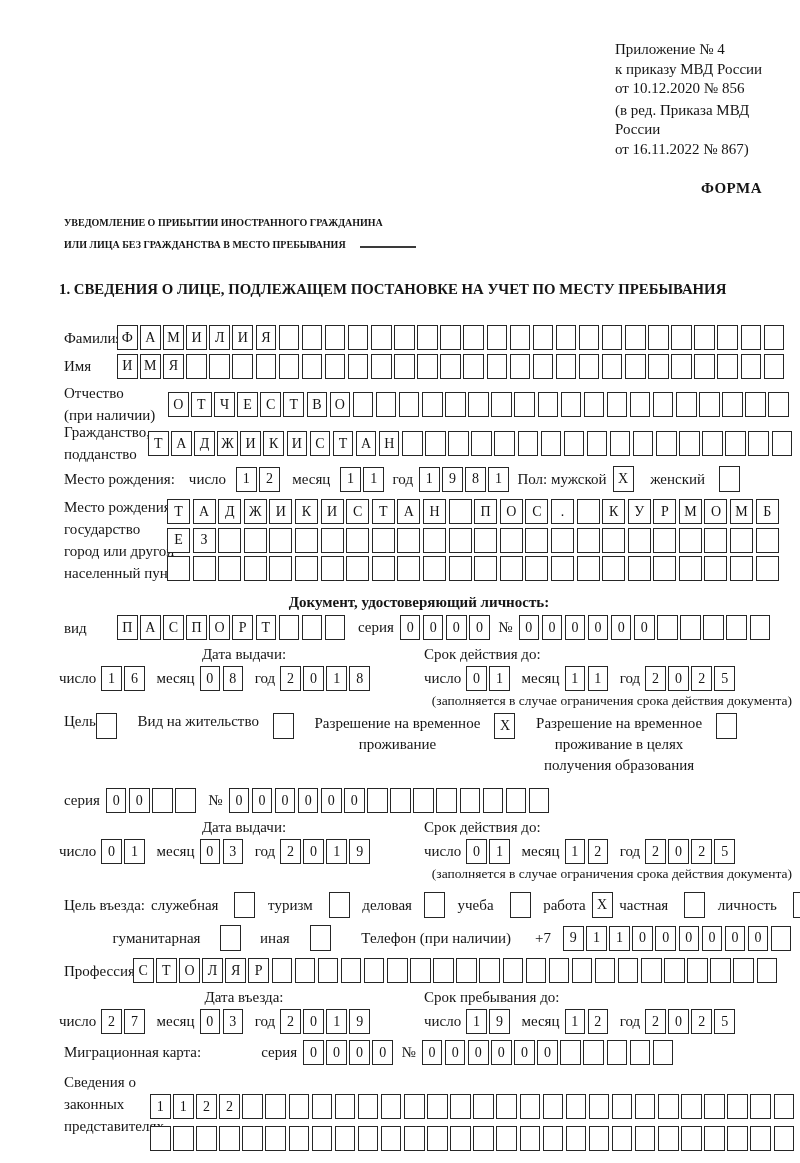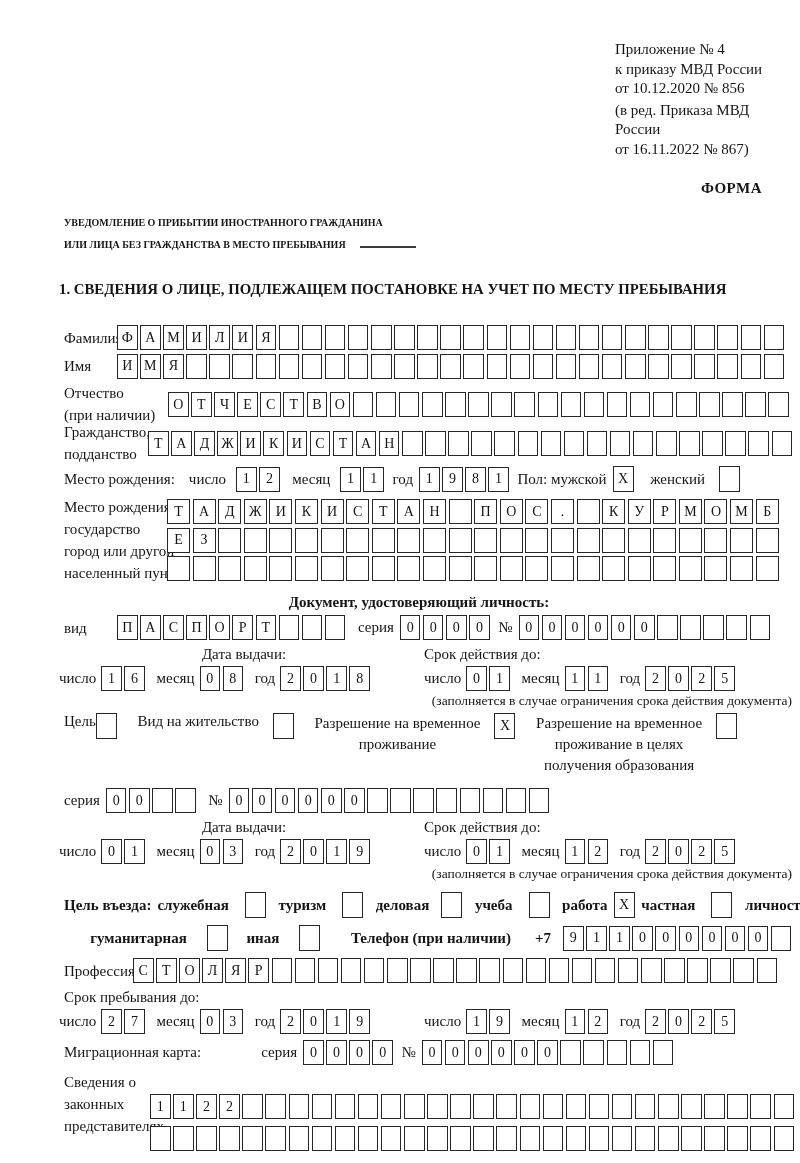--- a/index.html
+++ b/index.html
@@ -55,21 +55,21 @@
   .dgroup .cellrow { margin-right:9px; }
   .note-right { text-align:right; padding-right:2px; margin-top:2px; }
 
   .doc-head { text-align:center; font-weight:bold; margin-top:10px; margin-bottom:4px; margin-left:-20px; }
 
   
   .opts-row { display:flex; align-items:flex-start; margin-top:4px; }
   .opt-center { text-align:center; line-height:21px; }
 
   .purpose-row { display:flex; align-items:center; margin-top:10px; }
-  .purpose-row .lbl { margin-right:6px;font-weight:bold; }
+  .purpose-row .lbl { margin-right:6px; }
   .purpose-row .cb { margin-right:10px; }
 </style>
 </head>
 <body>
 
 <div class="content">
 
   <div class="appendix-block">
     <div>Приложение № 4</div>
     <div>к приказу МВД России</div>
@@ -665,20 +665,21 @@
         <span class="cell"></span>
         <span class="cell"></span>
         <span class="cell"></span>
         <span class="cell"></span>
         <span class="cell"></span>
         <span class="cell"></span>
       </span>
   </div>
 
   <div class="dates-heads">
+    <span class="h1 lbl">Дата въезда:</span>
     <span class="h2 lbl">Срок пребывания до:</span>
   </div>
   <div class="dates-row">
     <span class="g1">
       <span class="dgroup">
         <span class="lbl">число</span>
         <span class="cellrow">
             <span class="cell">2</span>
             <span class="cell">7</span>
           </span>

